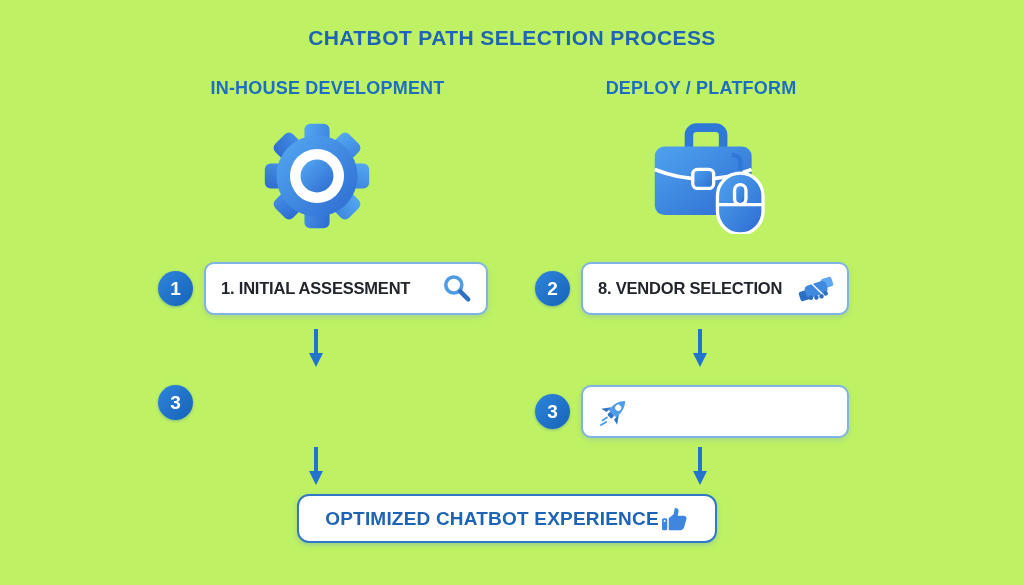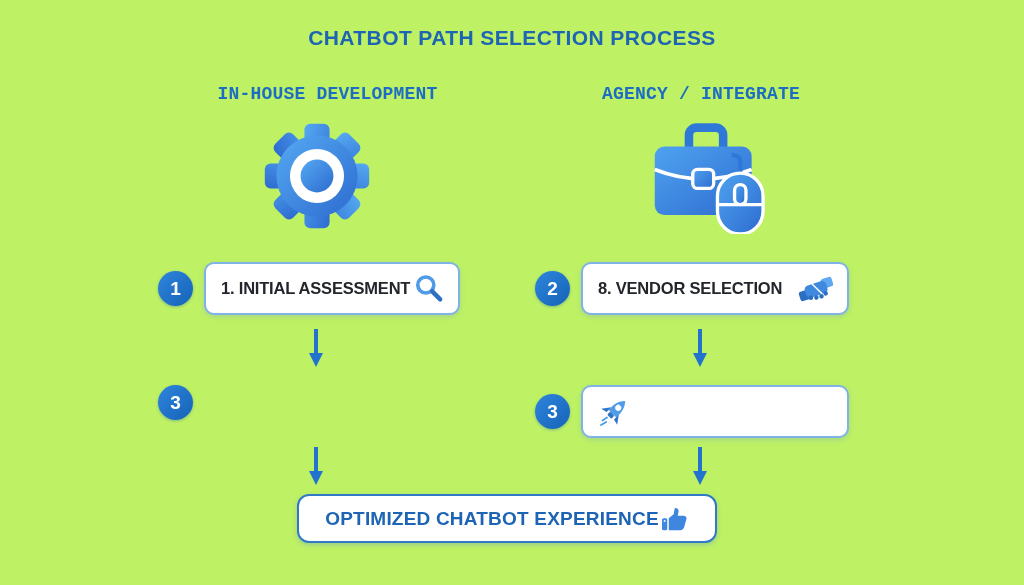--- a/index.html
+++ b/index.html
@@ -5,22 +5,22 @@
   html,body{margin:0;padding:0;background:#fff;}
   .canvas{
     position:relative;width:1024px;height:585px;background:#bef264;
     font-family:"Liberation Sans",sans-serif;overflow:hidden;
   }
   .title{
     position:absolute;top:26px;left:0;width:1024px;text-align:center;
     font-size:21px;font-weight:bold;color:#1d64b4;letter-spacing:.4px;
   }
   .col-header{
-    position:absolute;top:84px;text-align:center;
-    font-size:18px;font-weight:bold;color:#1d6ec2;letter-spacing:.2px;font-family:Liberation Mono, monospace;
+    position:absolute;top:78px;text-align:center;
+    font-size:18px;font-weight:bold;color:#1d6ec2;letter-spacing:.2px;
   }
   .col-header.left{left:150px;width:355px;}
   .col-header.right{left:520px;width:362px;}
   .big-icon{position:absolute;}
   .big-icon.left{left:259px;top:118px;}
   .big-icon.right{left:645px;top:120px;}
   .step{
     position:absolute;display:flex;align-items:center;gap:11px;
   }
   .step.pos-l1{left:158px;top:262px;}
@@ -34,21 +34,21 @@
     display:flex;align-items:center;justify-content:center;
     box-shadow:0 1px 3px rgba(60,110,170,.45);
   }
   .step-box{
     height:53px;box-sizing:border-box;background:#fff;
     border:2px solid #7fb3e3;border-radius:10px;
     box-shadow:0 2px 5px rgba(120,160,210,.35);
     display:flex;align-items:center;justify-content:space-between;
     padding:0 13px 0 15px;
   }
-  .step.pos-l1 .step-box,.step.pos-l2 .step-box{width:256px;}
+  .step.pos-l1 .step-box,.step.pos-l2 .step-box{width:284px;}
   .step.pos-r1 .step-box,.step.pos-r2 .step-box{width:268px;}
   .step-label{
     font-size:16.5px;font-weight:bold;color:#23252c;letter-spacing:-.2px;
     white-space:nowrap;
   }
   .step-icon{flex:0 0 auto;display:flex;align-items:center;}
   .arrow{position:absolute;width:16px;height:38px;}
   .arrow.a-l1{left:308px;top:329px;}
   .arrow.a-r1{left:692px;top:329px;}
   .arrow.a-l2{left:308px;top:447px;}
@@ -65,21 +65,21 @@
   }
 </style>
 </head>
 <body>
 
 <div class="canvas">
 
   <div class="title">CHATBOT PATH SELECTION PROCESS</div>
 
   <div class="col-header left">IN-HOUSE DEVELOPMENT</div>
-  <div class="col-header right">AGENCY / INTEGRATE</div>
+  <div class="col-header right">DEPLOY / PLATFORM</div>
 
   <div class="big-icon left">
     <svg width="116" height="116" viewBox="0 0 120 120">
       <defs>
         <linearGradient id="gGear" x1="0" y1="0" x2="1" y2="1">
           <stop offset="0" stop-color="#55a9f2"></stop>
             <stop offset="1" stop-color="#2d6bd0"></stop>
         </linearGradient>
       </defs>
       <g fill="url(#gGear)">

